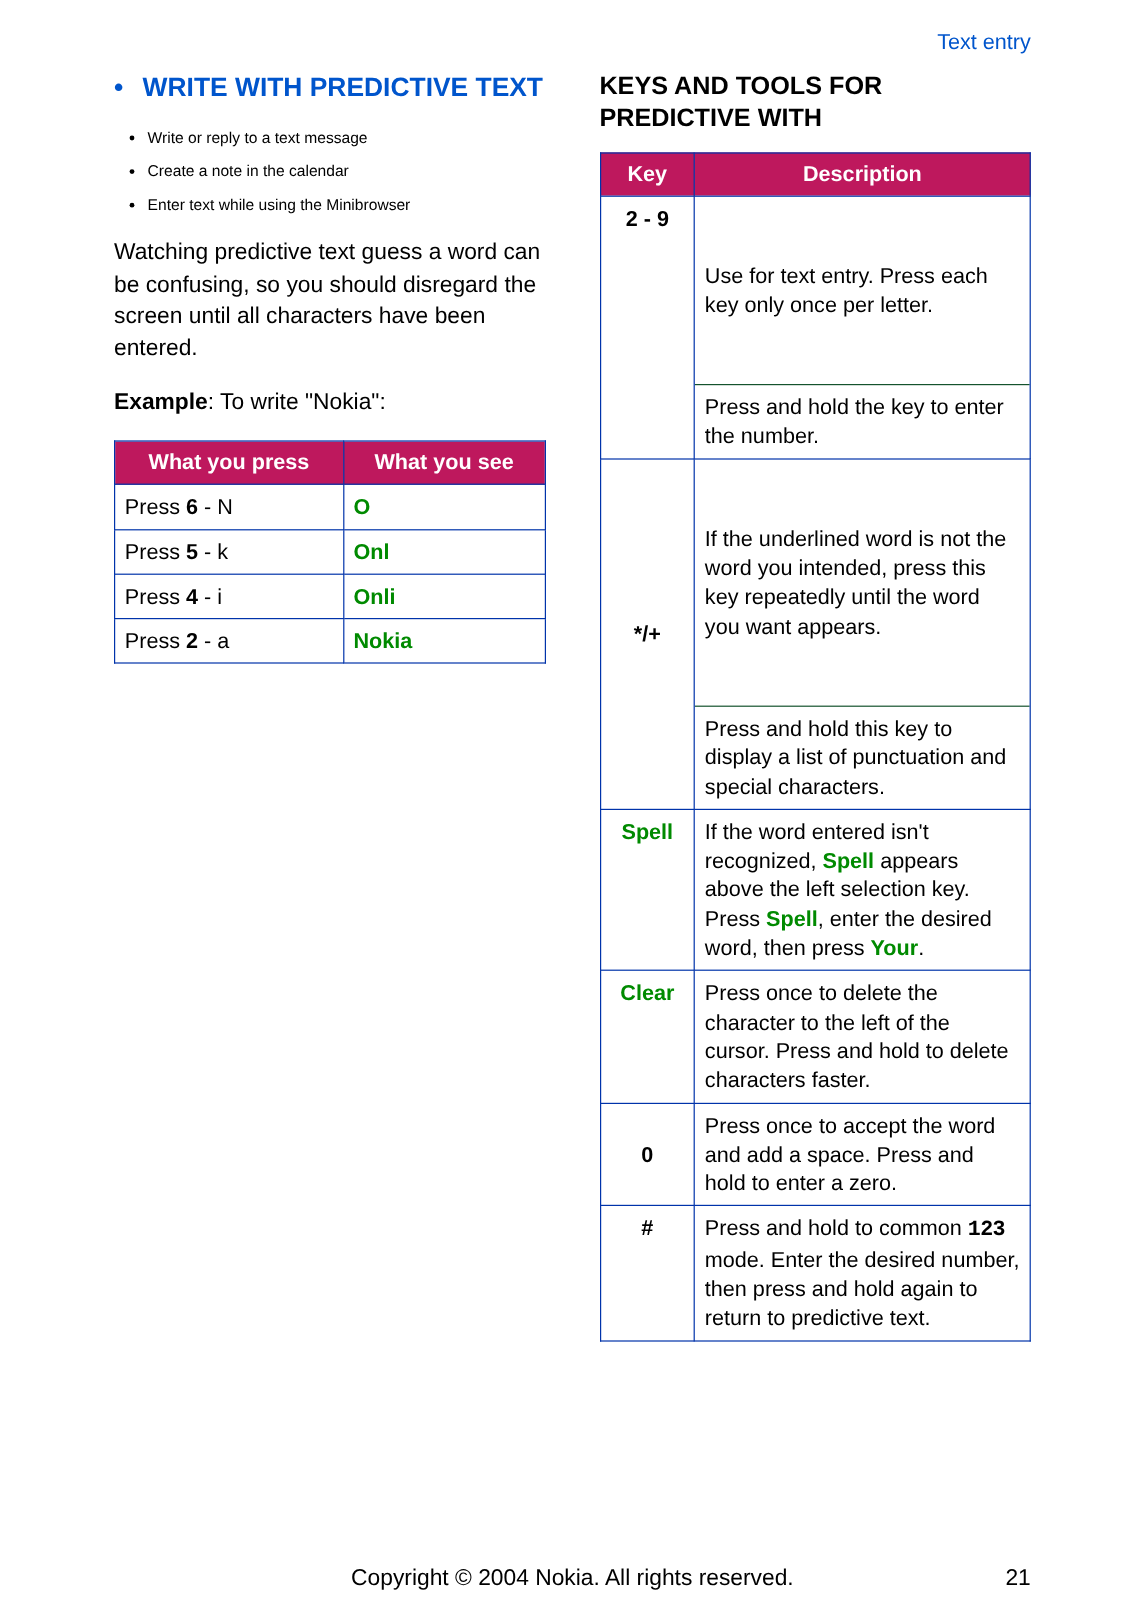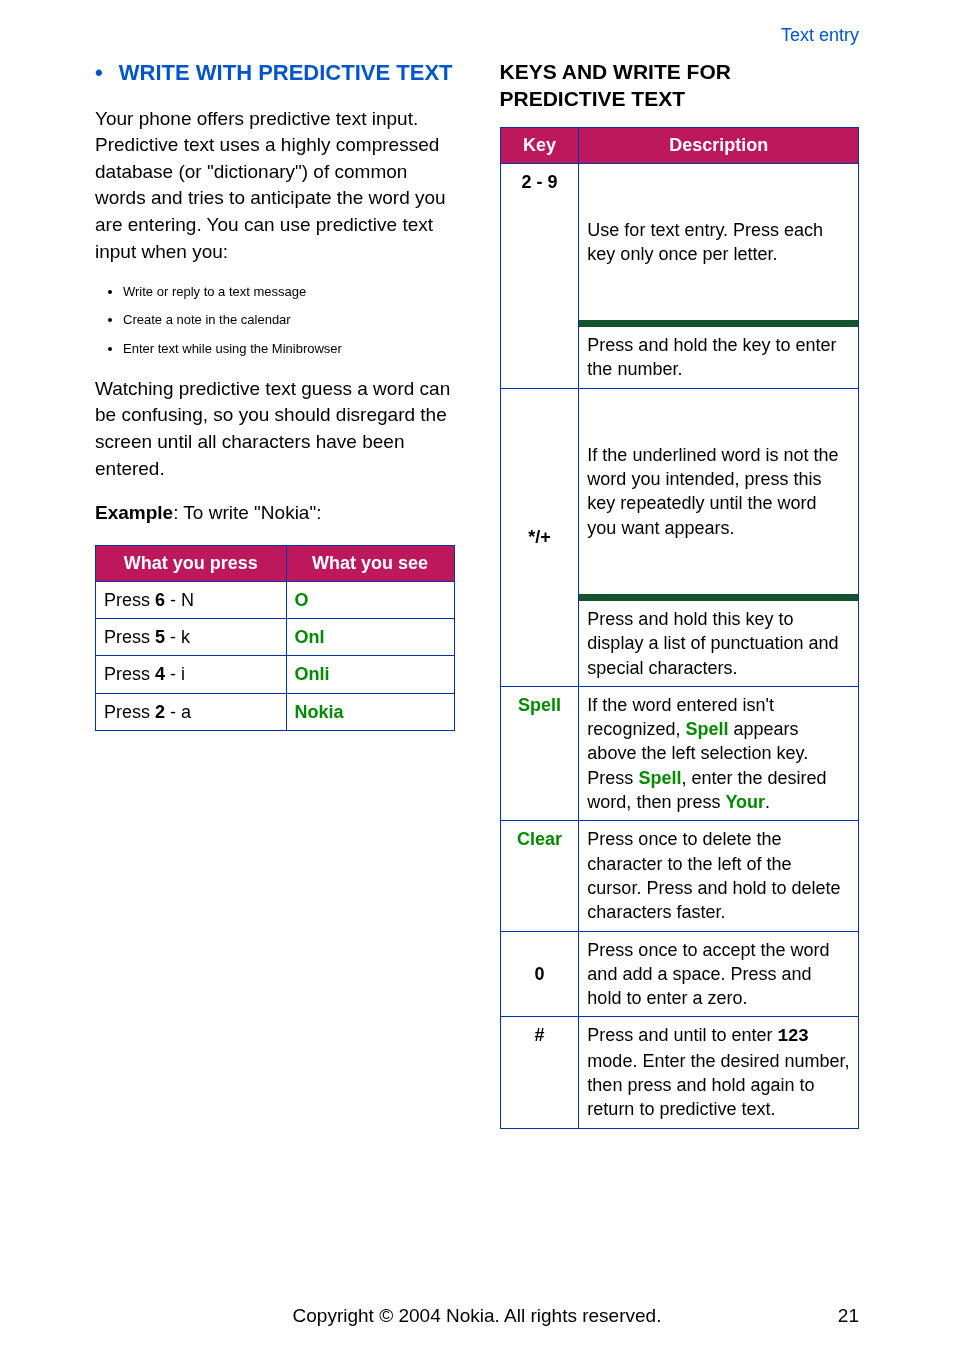--- a/index.html
+++ b/index.html
@@ -106,21 +106,21 @@
     padding: 6px 8px;
     vertical-align: top;
     line-height: 1.35;
   }
   .green { color: #008a00; font-weight: bold; }
   .green-nb { color: #008a00; }
   .key-col { text-align: center; font-weight: bold; white-space: nowrap; vertical-align: middle !important; }
   .key-col.top { vertical-align: top !important; }
   .inner-split { padding:0 !important; }
   .inner-split .cell-part { padding: 6px 8px; margin-top: 48px; }
-  .inner-split .cell-divider { border-top: 7px solid #14532d; }
+  .inner-split .cell-divider { border-top: 1px solid #14532d; }
   .bold-inline { font-weight: bold; }
   .num123 {
     font-weight: bold;
     font-family: "Courier New", monospace;
     letter-spacing: -0.5px;
   }
   .footer {
     position: absolute;
     bottom: 48px;
     left: 0;
@@ -145,21 +145,20 @@
   <div class="header-link">Text entry</div>
 
   <div class="columns">
 
     <div class="col">
       <h2 class="h-blue">
         <span class="bullet">•</span>&nbsp;<span>WRITE WITH PREDICTIVE TEXT</span>
       </h2>
 
 
-      <p class="para">Your phone offers predictive text input. Predictive text uses a highly compressed database (or "dictionary") of common words and tries to anticipate the word you are entering. You can use predictive text input when you:</p>
 
       <ul class="plist">
         <li>Write or reply to a text message</li>
         <li>Create a note in the calendar</li>
         <li>Enter text while using the Minibrowser</li>
       </ul>
 
       <p class="para">Watching predictive text guess a word can be confusing, so you should disregard the screen until all characters have been entered.</p>
 
       <p class="para">
@@ -186,21 +185,21 @@
         </tr>
         <tr>
           <td><span>Press </span><span class="bold-inline">2</span><span> - a</span></td>
           <td class="green">Nokia</td>
         </tr>
       </tbody>
         </table>
     </div>
 
     <div class="col">
-      <h2 class="h-black">KEYS AND WRITE FOR PREDICTIVE TEXT</h2>
+      <h2 class="h-black">KEYS AND TOOLS FOR PREDICTIVE WITH</h2>
 
       <table class="tbl">
         <tbody>
             <tr>
           <th style="width:22%">Key</th>
           <th>Description</th>
         </tr>
 
         <tr>
           <td class="key-col top">2 - 9</td>
@@ -231,21 +230,21 @@
         </tr>
 
         <tr>
           <td class="key-col">0</td>
           <td>Press once to accept the word and add a space. Press and hold to enter a zero.</td>
         </tr>
 
         <tr>
           <td class="key-col top">#</td>
           <td>
-            <span>Press and until to enter </span><span class="num123">123</span><span> mode. Enter the desired number, then press and hold again to return to predictive text.</span>
+            <span>Press and hold to common </span><span class="num123">123</span><span> mode. Enter the desired number, then press and hold again to return to predictive text.</span>
           </td>
         </tr>
       </tbody>
         </table>
     </div>
   </div>
 </div>
 
 <div class="footer">
   <div class="footer-center">Copyright © 2004 Nokia. All rights reserved.</div>

